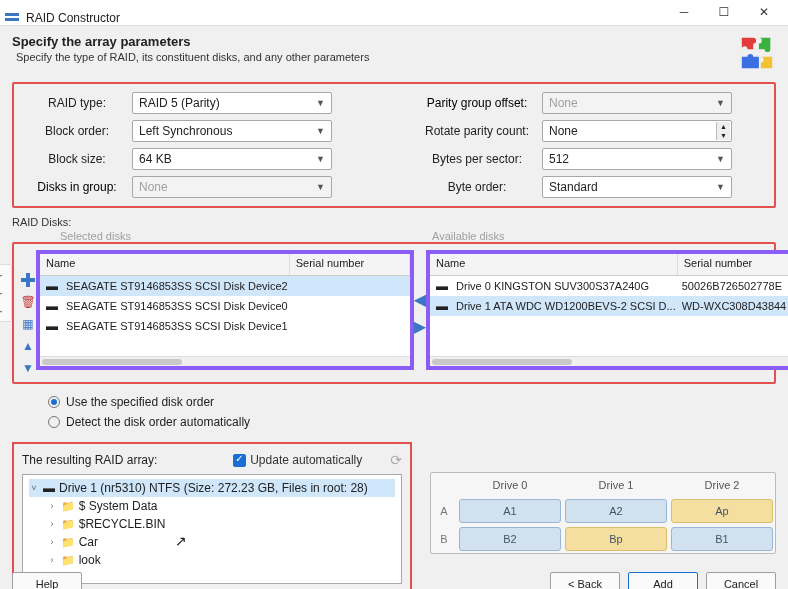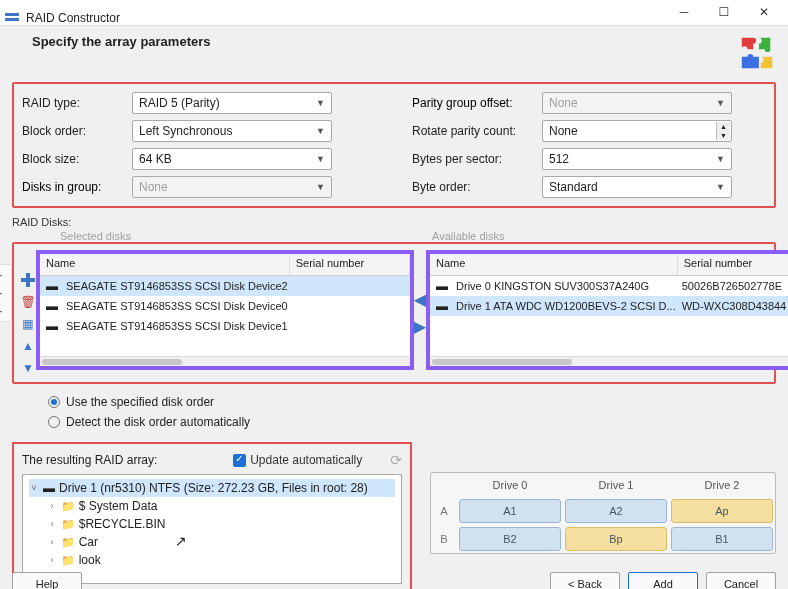--- a/index.html
+++ b/index.html
@@ -5,28 +5,28 @@
   * { box-sizing: border-box; margin: 0; padding: 0; font-family: "Segoe UI", Tahoma, sans-serif; font-size: 12px; }
   body { background: #f0f0f0; width:788px; height:589px; overflow:hidden; color:#222; }
   
   .titlebar { height:26px; background:#fff; border-bottom:1px solid #ddd; display:flex; align-items:flex-end; padding:0 4px; }
   .titlebar .icon { width:16px; height:16px; margin-right:6px; }
   .titlebar .title { flex:1; }
   .titlebar .win-btn { width:40px; height:26px; display:flex; align-items:center; justify-content:center; color:#333; }
   
   .content { padding:8px 12px 4px 12px; position:relative; }
   .header-row { display:flex; margin-bottom:10px; }
-  .header-text { flex:1;margin-left:20px; }
+  .header-text { flex:1; }
   .header-text h1 { font-size:13px; font-weight:700; }
   .header-text p { font-size:11px; color:#333; margin-top:2px; padding-left:4px; }
   .puzzle { width:38px; height:38px; }
   
   .panel { border:2px solid #e25050; border-radius:2px; padding:8px; margin-bottom:8px; }
   .param-grid { display:grid; grid-template-columns: 110px 200px 80px 130px 190px; row-gap:6px; align-items:center; }
-  .param-grid label { color:#222; }
+  .param-grid label { color:#222;text-align:center; }
   .param-grid .disabled { color:#000000; }
   .combo { display:flex; align-items:center; justify-content:space-between; border:1px solid #a8a8a8; background:#fff; height:22px; padding:0 6px; border-radius:2px; }
   .combo.disabled { background:#f3f3f3; color:#a0a0a0; }
   .chev { font-size:9px; color:#555; }
   .spin { position:relative; }
   .spin .spin-btns { position:absolute; right:1px; top:1px; bottom:1px; width:14px; display:flex; flex-direction:column; }
   .spin .sb { flex:1; background:#eee; border-left:1px solid #bbb; font-size:7px; display:flex; align-items:center; justify-content:center; }
   .sec-lbl { font-size:11px; color:#333; }
   .sub-lbls { display:flex; margin-top:2px; }
   .sub-lbls span { color:#a0a0a0; font-size:11px; }
@@ -106,20 +106,21 @@
 
   <div class="side-bar">
     <div class="sb-btn">·</div>
     <div class="sb-btn">·</div>
     <div class="sb-btn">·</div>
   </div>
 
   <div class="header-row">
     <div class="header-text">
       <h1>Specify the array parameters</h1>
+      <p>Specify the type of RAID, its constituent disks, and any other parameters</p>
     </div>
     <div class="puzzle">
       <svg viewBox="0 0 40 40">
         <path d="M4 4 h12 a3 3 0 0 1 0 6 v6 h-6 a3 3 0 0 0 -6 0 v-12z" fill="#e23b3b"></path>
         <path d="M22 4 h12 v12 a3 3 0 0 1 -6 0 h-6 v-6 a3 3 0 0 0 0 -6z" fill="#3bb23b"></path>
         <path d="M4 22 h6 a3 3 0 0 1 6 0 h6 v12 h-18z" fill="#3b6fe2" transform="translate(0 2)"></path>
         <path d="M22 22 h12 v12 h-12 v-6 a3 3 0 0 0 0 -6z" fill="#f2c233" transform="translate(2 2)"></path>
       </svg>
     </div>
   </div>

